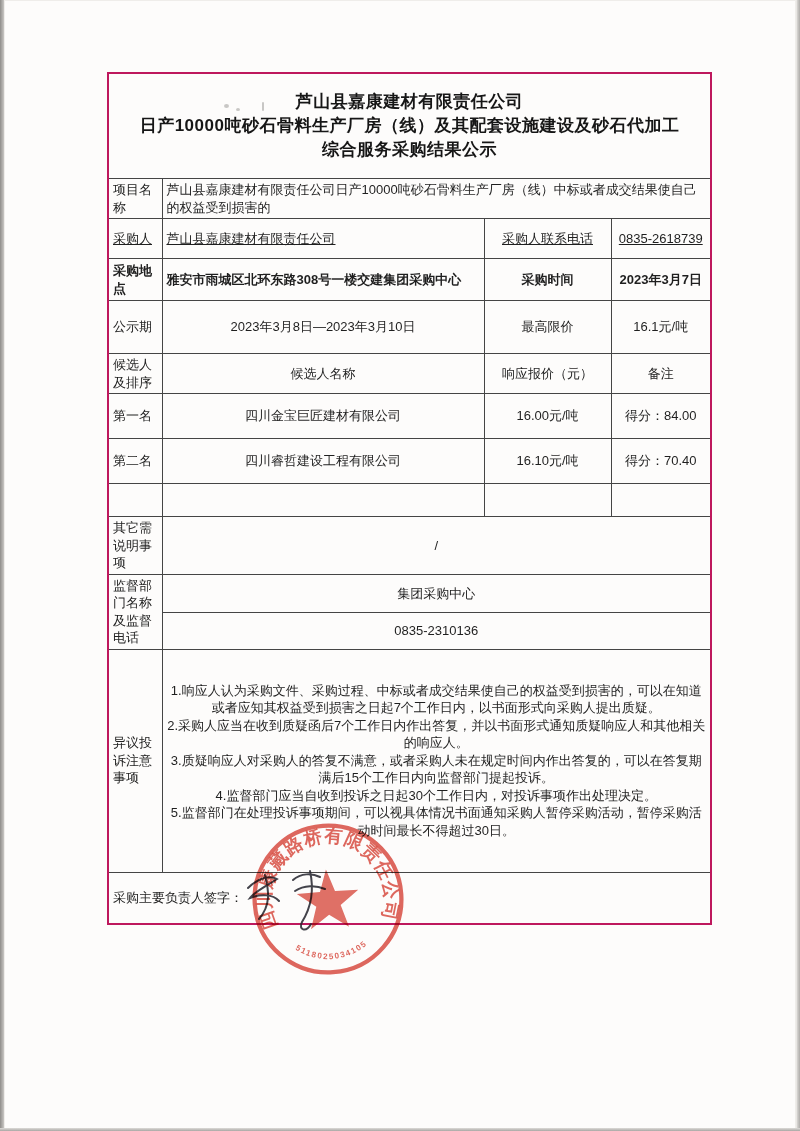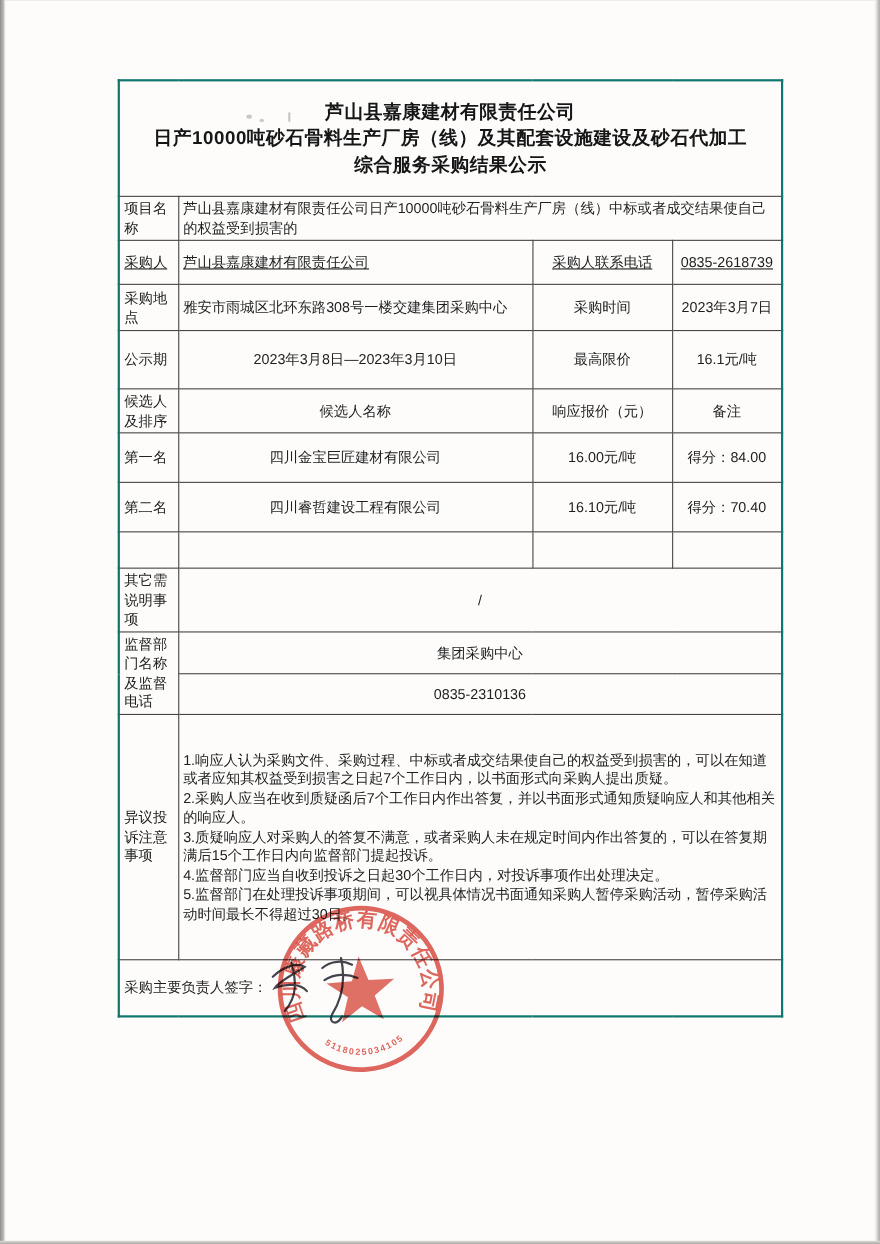--- a/index.html
+++ b/index.html
@@ -20,47 +20,47 @@
 
   .smudge{position:absolute;left:218px;top:100px;width:48px;height:14px;opacity:.45;filter:blur(.6px);}
   .smudge i{position:absolute;background:#8a8884;border-radius:50%;}
   .smudge i:nth-child(1){left:2px;top:4px;width:5px;height:4px;}
   .smudge i:nth-child(2){left:14px;top:8px;width:4px;height:3px;}
   .smudge i:nth-child(3){left:40px;top:2px;width:2px;height:9px;border-radius:2px;}
 
   table.doc{
     position:absolute;left:103px;top:72px;width:603px;
     border-collapse:collapse;table-layout:fixed;
-    border:2px solid #0f766e;
+    border:2px solid #be185d;
   }
   table.doc td{
     border:1px solid #454545;
     font-size:13px;line-height:17.5px;
     padding:2px 4px;vertical-align:middle;
     word-break:break-all;
   }
   td.title-cell{height:100px;text-align:center;border-bottom:1px solid #454545;}
   .title-line{font-weight:bold;font-size:17px;line-height:24px;letter-spacing:.5px;color:#161616;}
   td.lbl{width:54px;text-align:left;padding:2px 3px;color:#222;}
   td.val-left{text-align:left;padding:2px 6px;}
   td.val-center{text-align:center;}
   tr.r-project{height:34px;}
   tr.r-purchaser{height:40px;text-decoration:underline;}
-  tr.r-location{height:42px;}
+  tr.r-location{height:42px;font-weight:bold;}
   tr.r-publicity{height:53px;padding-left:32px;}
   tr.r-cand-head{height:34px;}
   tr.r-cand{height:45px;}
   tr.r-empty{height:33px;}
   tr.r-other{height:45px;}
   tr.r-sup1{height:36px;}
   tr.r-sup2{height:34px;}
   tr.r-objection{height:223px;}
   tr.r-sign{height:52px;}
   td.objection-cell{padding:10px 7px;vertical-align:middle;}
-  .objection-item{font-size:13px;line-height:17.5px;text-align:left;}
+  .objection-item{font-size:13px;line-height:17.5px;text-align:center;}
   td.sign-cell{padding-left:6px;font-size:13.5px;}
 
   .seal{
     position:absolute;left:243px;top:818px;width:162px;height:162px;
     opacity:.85;mix-blend-mode:multiply;transform:rotate(-4deg);
     pointer-events:none;
   }
   .seal text{font-family:"Liberation Sans","DejaVu Sans",sans-serif;font-weight:bold;}
   .signature{
     position:absolute;left:236px;top:858px;width:104px;height:82px;

